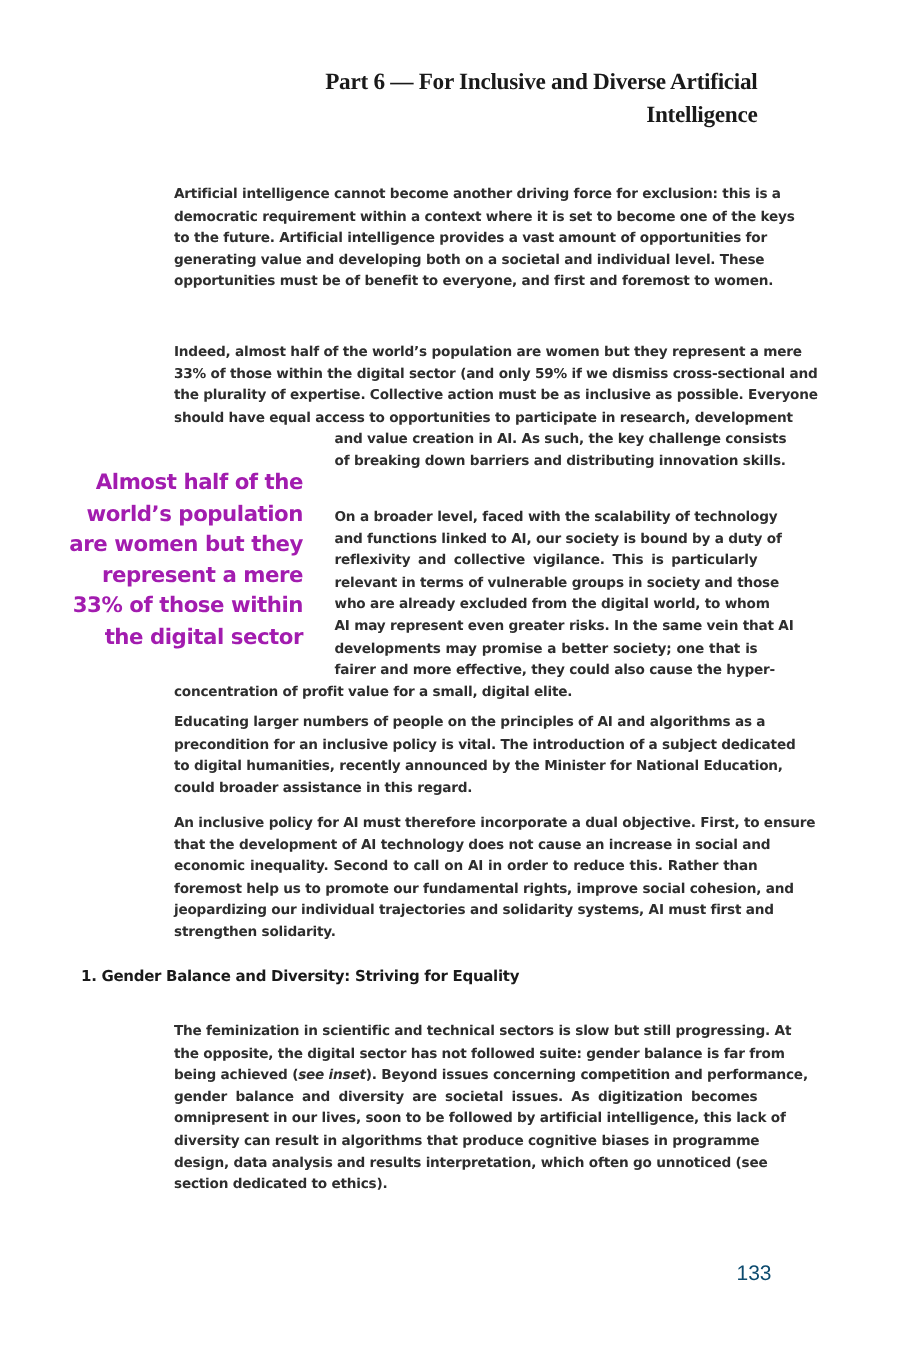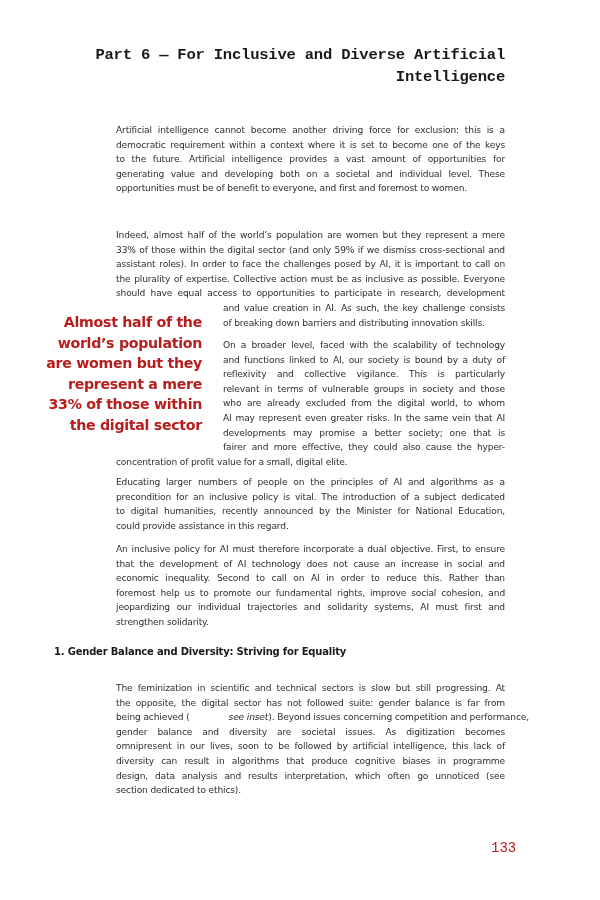--- a/index.html
+++ b/index.html
@@ -14,40 +14,41 @@
       overflow: hidden;
       font-family: "Liberation Sans", sans-serif;
       color: #2b2b2b;
     }
     .part-title {
       position: absolute;
       right: 95px;
       top: 44px;
       width: 420px;
       text-align: right;
-      font-family: Liberation Mono, monospace;
+      font-family: Liberation Serif, serif;
       font-weight: bold;
       font-size: 15.5px;
       line-height: 22px;
       color: #1a1a1a;
       letter-spacing: -0.2px;
     }
     .body-text {
       font-family: "DejaVu Sans", sans-serif;
       font-size: 9.1px;
       line-height: 14.6px;
       color: #2e2e2e;
       text-align: justify;
       letter-spacing: -0.15px;
     }
     .para {
       position: absolute;
       left: 116px;
       width: 389px;
       margin: 0;
+      font-weight: bold;
     }
     .line {
       display: block;
       text-align: justify;
       text-align-last: justify;
       white-space: nowrap;
       overflow: visible;
     }
     .line.last {
       text-align-last: left;
@@ -58,66 +59,65 @@
     .pullquote {
       position: absolute;
       left: 28px;
       top: 312px;
       width: 174px;
       text-align: right;
       font-family: "DejaVu Sans", sans-serif;
       font-weight: bold;
       font-size: 14.2px;
       line-height: 20.6px;
-      color: #b91c1c;
+      color: #a21caf;
       letter-spacing: -0.3px;
     }
     .pullquote span { display: block; white-space: nowrap; }
     .section-heading {
       position: absolute;
       left: 54px;
       top: 643px;
       font-family: "DejaVu Sans", sans-serif;
       font-weight: bold;
       font-size: 10px;
       line-height: 18px;
       color: #1a1a1a;
       letter-spacing: -0.2px;
       white-space: nowrap;
     }
     .page-number {
       position: absolute;
       left: 491px;
       top: 840px;
-      font-family: Liberation Mono, monospace;
+      font-family: Liberation Sans, sans-serif;
       font-size: 14px;
-      color: #b91c1c;
+      color: #0c4a6e;
     }
-    .italic { font-style: italic; margin-left: 39px; }
+    .italic { font-style: italic; }
   </style>
 </head>
 <body>
 
 <div class="part-title">
   <div>Part 6 — For Inclusive and Diverse Artificial</div>
   <div>Intelligence</div>
 </div>
 
 <div class="para body-text" style="top:123px;">
   <span class="line">Artificial intelligence cannot become another driving force for exclusion: this is a</span>
   <span class="line">democratic requirement within a context where it is set to become one of the keys</span>
   <span class="line">to the future. Artificial intelligence provides a vast amount of opportunities for</span>
   <span class="line">generating value and developing both on a societal and individual level. These</span>
   <span class="line last">opportunities must be of benefit to everyone, and first and foremost to women.</span>
 </div>
 
 <div class="para body-text" style="top:228px;">
   <span class="line">Indeed, almost half of the world’s population are women but they represent a mere</span>
   <span class="line">33% of those within the digital sector (and only 59% if we dismiss cross-sectional and</span>
-  <span class="line">assistant roles). In order to face the challenges posed by AI, it is important to call on</span>
   <span class="line">the plurality of expertise. Collective action must be as inclusive as possible. Everyone</span>
   <span class="line">should have equal access to opportunities to participate in research, development</span>
   <span class="line indent-line">and value creation in AI. As such, the key challenge consists</span>
   <span class="line last indent-line">of breaking down barriers and distributing innovation skills.</span>
 </div>
 
 <div class="pullquote">
   <span>Almost half of the</span>
   <span>world’s population</span>
   <span>are women but they</span>
@@ -135,21 +135,21 @@
   <span class="line indent-line">AI may represent even greater risks. In the same vein that AI</span>
   <span class="line indent-line">developments may promise a better society; one that is</span>
   <span class="line indent-line">fairer and more effective, they could also cause the hyper-</span>
   <span class="line last">concentration of profit value for a small, digital elite.</span>
 </div>
 
 <div class="para body-text" style="top:475px;">
   <span class="line">Educating larger numbers of people on the principles of AI and algorithms as a</span>
   <span class="line">precondition for an inclusive policy is vital. The introduction of a subject dedicated</span>
   <span class="line">to digital humanities, recently announced by the Minister for National Education,</span>
-  <span class="line last">could provide assistance in this regard.</span>
+  <span class="line last">could broader assistance in this regard.</span>
 </div>
 
 <div class="para body-text" style="top:542px;">
   <span class="line">An inclusive policy for AI must therefore incorporate a dual objective. First, to ensure</span>
   <span class="line">that the development of AI technology does not cause an increase in social and</span>
   <span class="line">economic inequality. Second to call on AI in order to reduce this. Rather than</span>
   <span class="line">foremost help us to promote our fundamental rights, improve social cohesion, and</span>
   <span class="line">jeopardizing our individual trajectories and solidarity systems, AI must first and</span>
   <span class="line last">strengthen solidarity.</span>
 </div>

